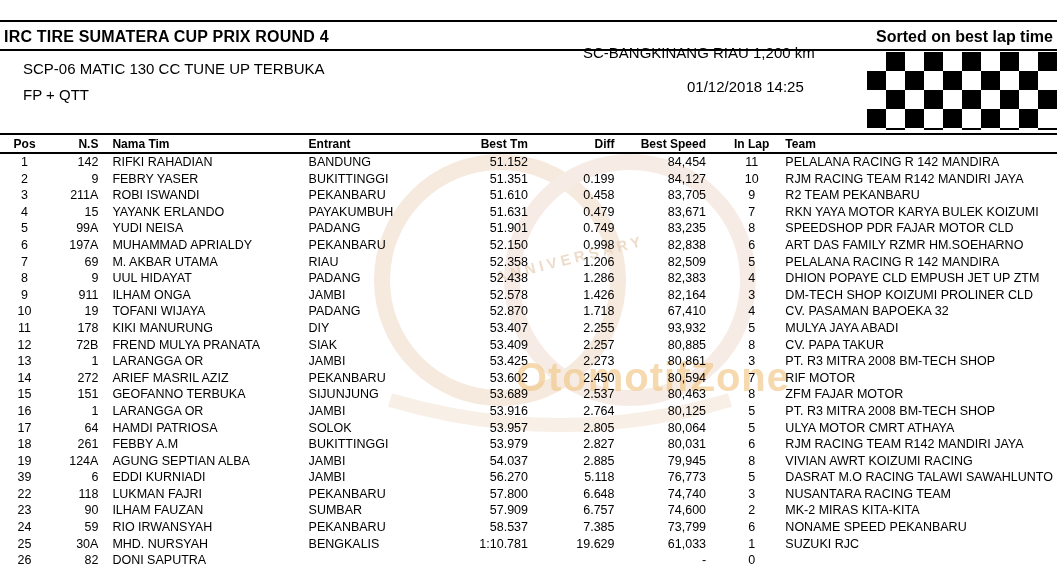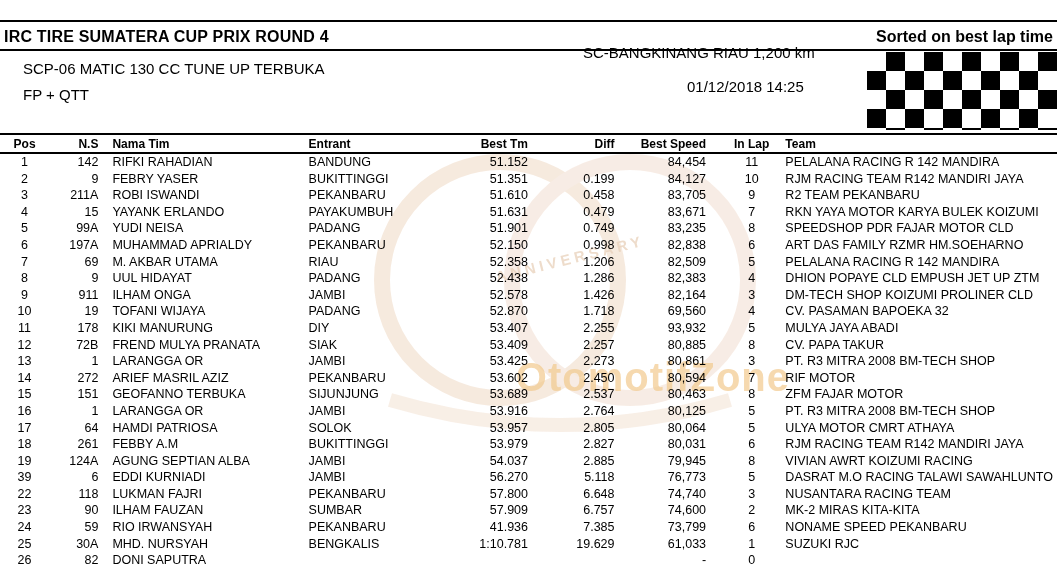--- a/index.html
+++ b/index.html
@@ -304,21 +304,21 @@
           <td class="c-inlap">3</td>
           <td class="c-team">DM-TECH SHOP KOIZUMI PROLINER CLD</td>
         </tr>
         <tr>
           <td class="c-pos">10</td>
           <td class="c-ns">19</td>
           <td class="c-name">TOFANI WIJAYA</td>
           <td class="c-entrant">PADANG</td>
           <td class="c-best">52.870</td>
           <td class="c-diff">1.718</td>
-          <td class="c-speed">69,560</td>
+          <td class="c-speed">67,410</td>
           <td class="c-inlap">4</td>
           <td class="c-team">CV. PASAMAN BAPOEKA 32</td>
         </tr>
         <tr>
           <td class="c-pos">11</td>
           <td class="c-ns">178</td>
           <td class="c-name">KIKI MANURUNG</td>
           <td class="c-entrant">DIY</td>
           <td class="c-best">53.407</td>
           <td class="c-diff">2.255</td>
@@ -445,21 +445,21 @@
           <td class="c-diff">6.757</td>
           <td class="c-speed">74,600</td>
           <td class="c-inlap">2</td>
           <td class="c-team">MK-2 MIRAS KITA-KITA</td>
         </tr>
         <tr>
           <td class="c-pos">24</td>
           <td class="c-ns">59</td>
           <td class="c-name">RIO IRWANSYAH</td>
           <td class="c-entrant">PEKANBARU</td>
-          <td class="c-best">41.936</td>
+          <td class="c-best">58.537</td>
           <td class="c-diff">7.385</td>
           <td class="c-speed">73,799</td>
           <td class="c-inlap">6</td>
           <td class="c-team">NONAME SPEED PEKANBARU</td>
         </tr>
         <tr>
           <td class="c-pos">25</td>
           <td class="c-ns">30A</td>
           <td class="c-name">MHD. NURSYAH</td>
           <td class="c-entrant">BENGKALIS</td>

